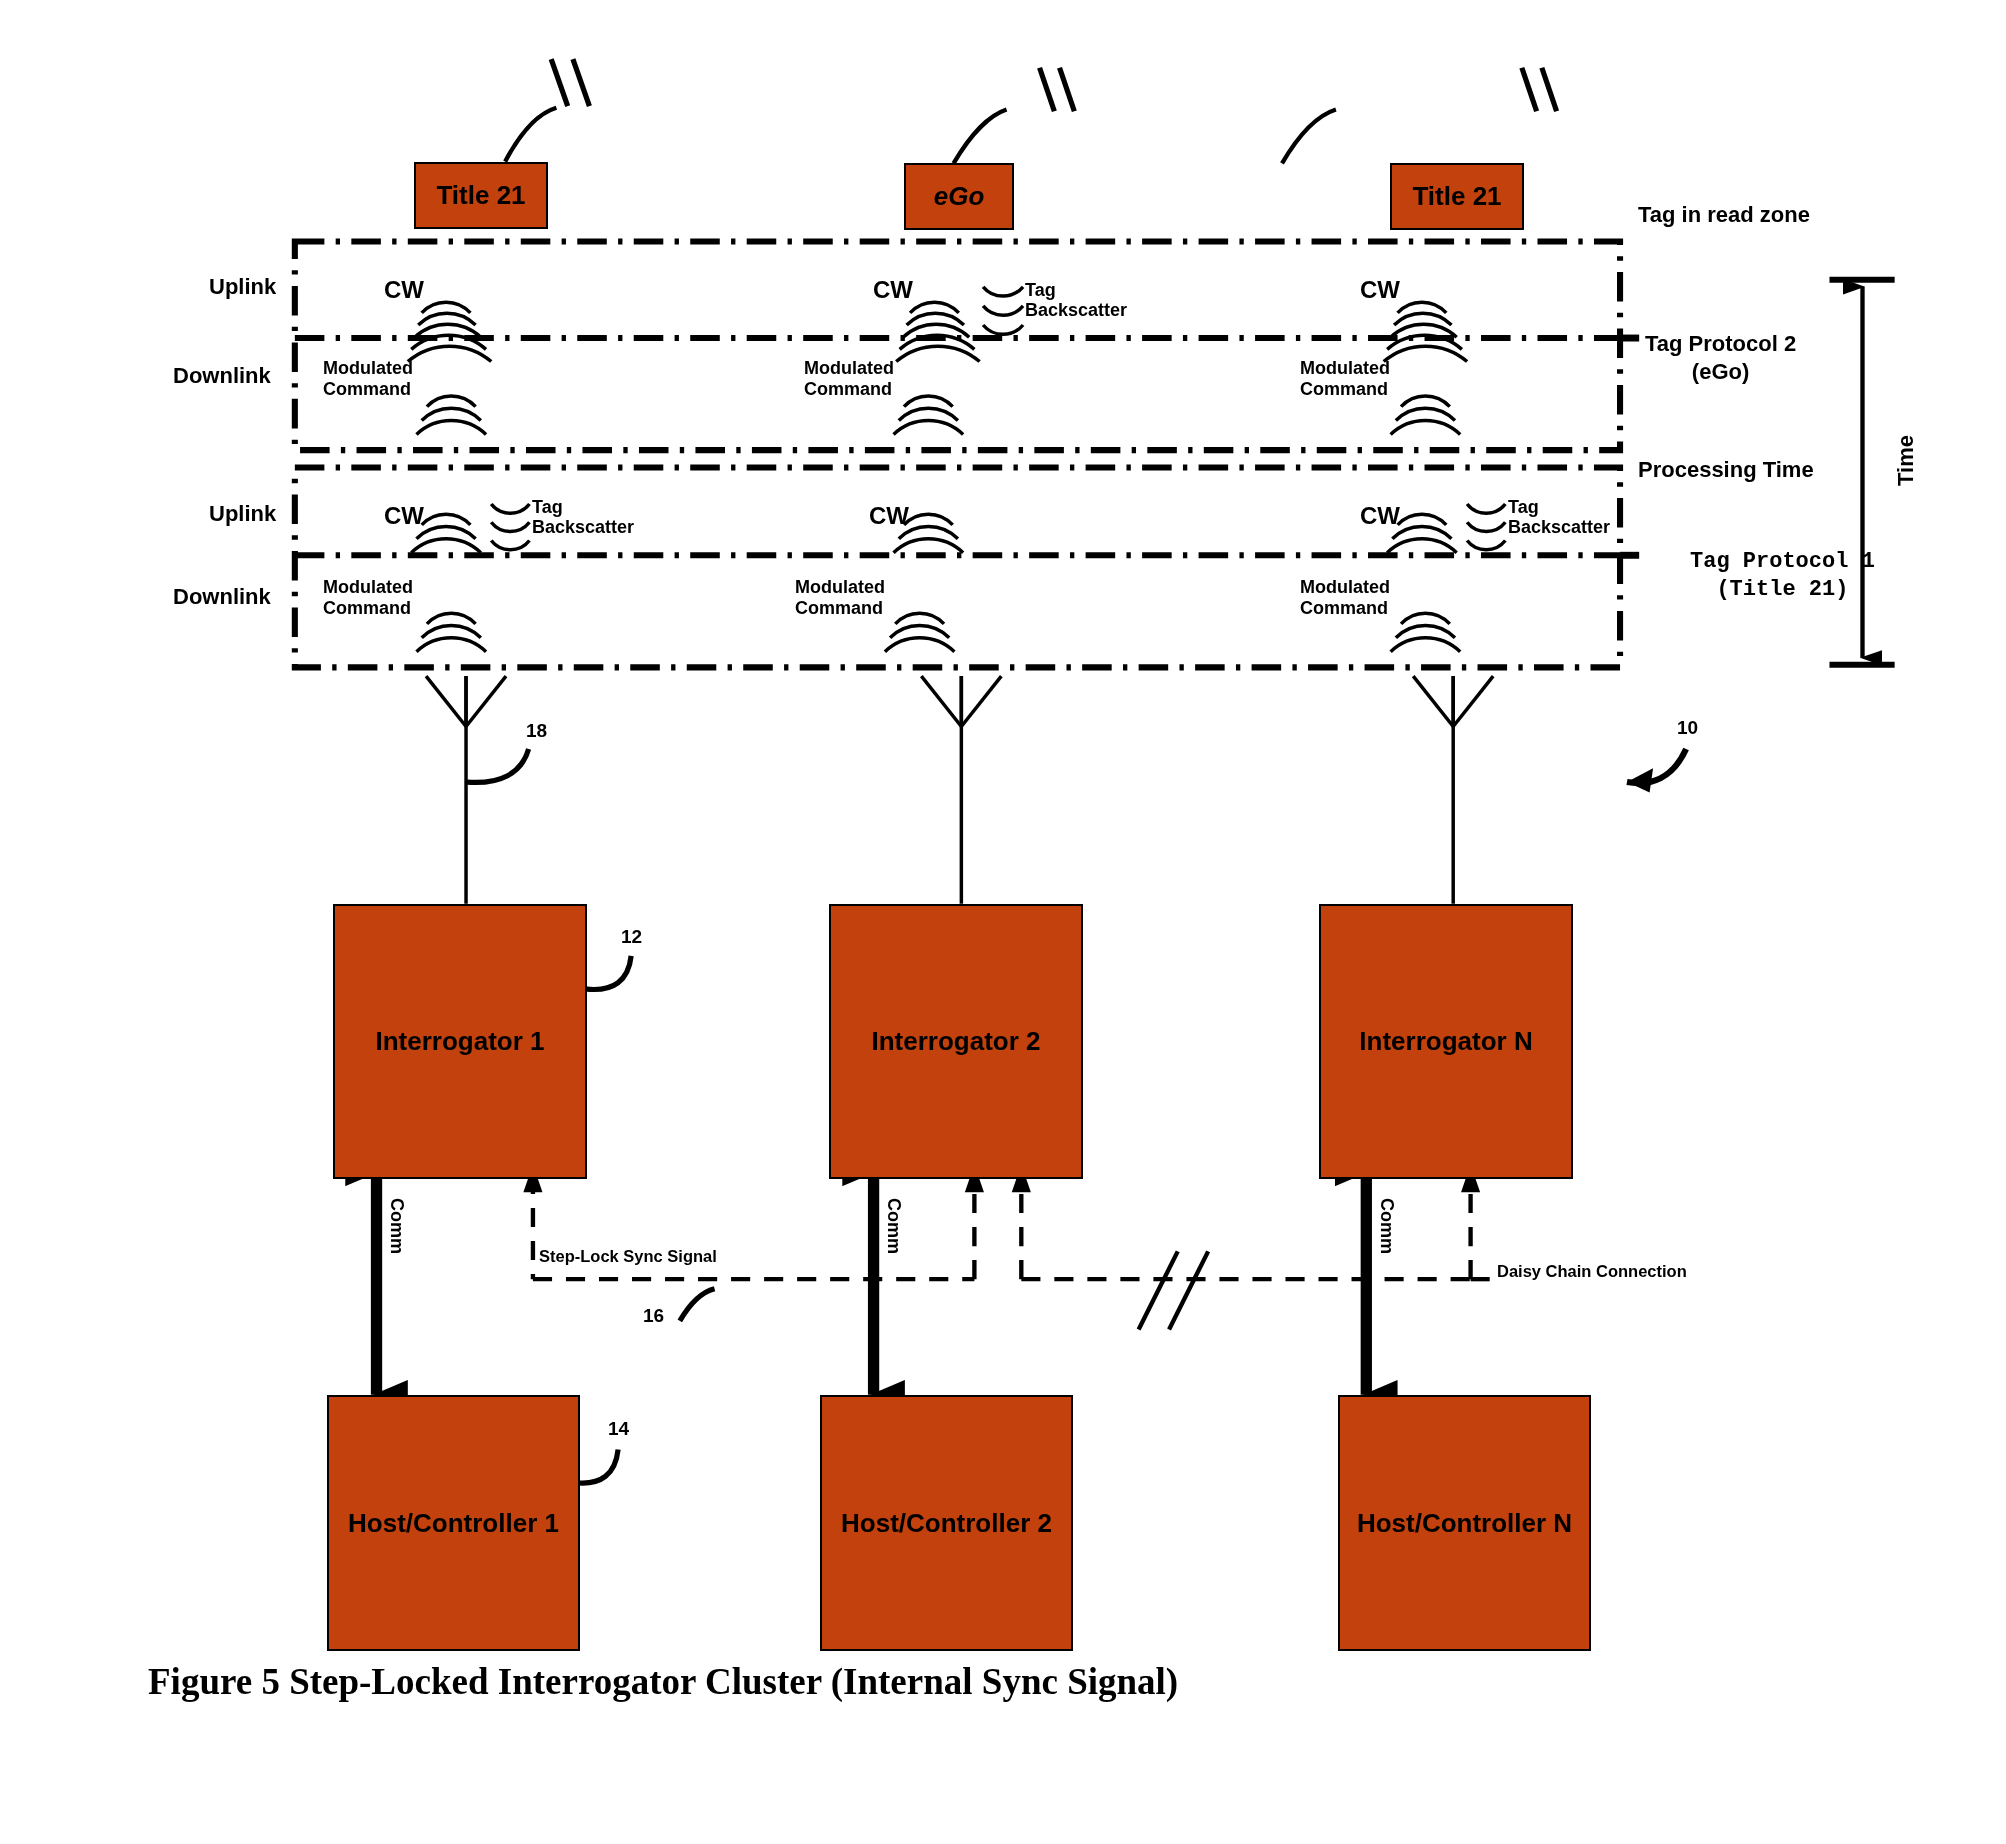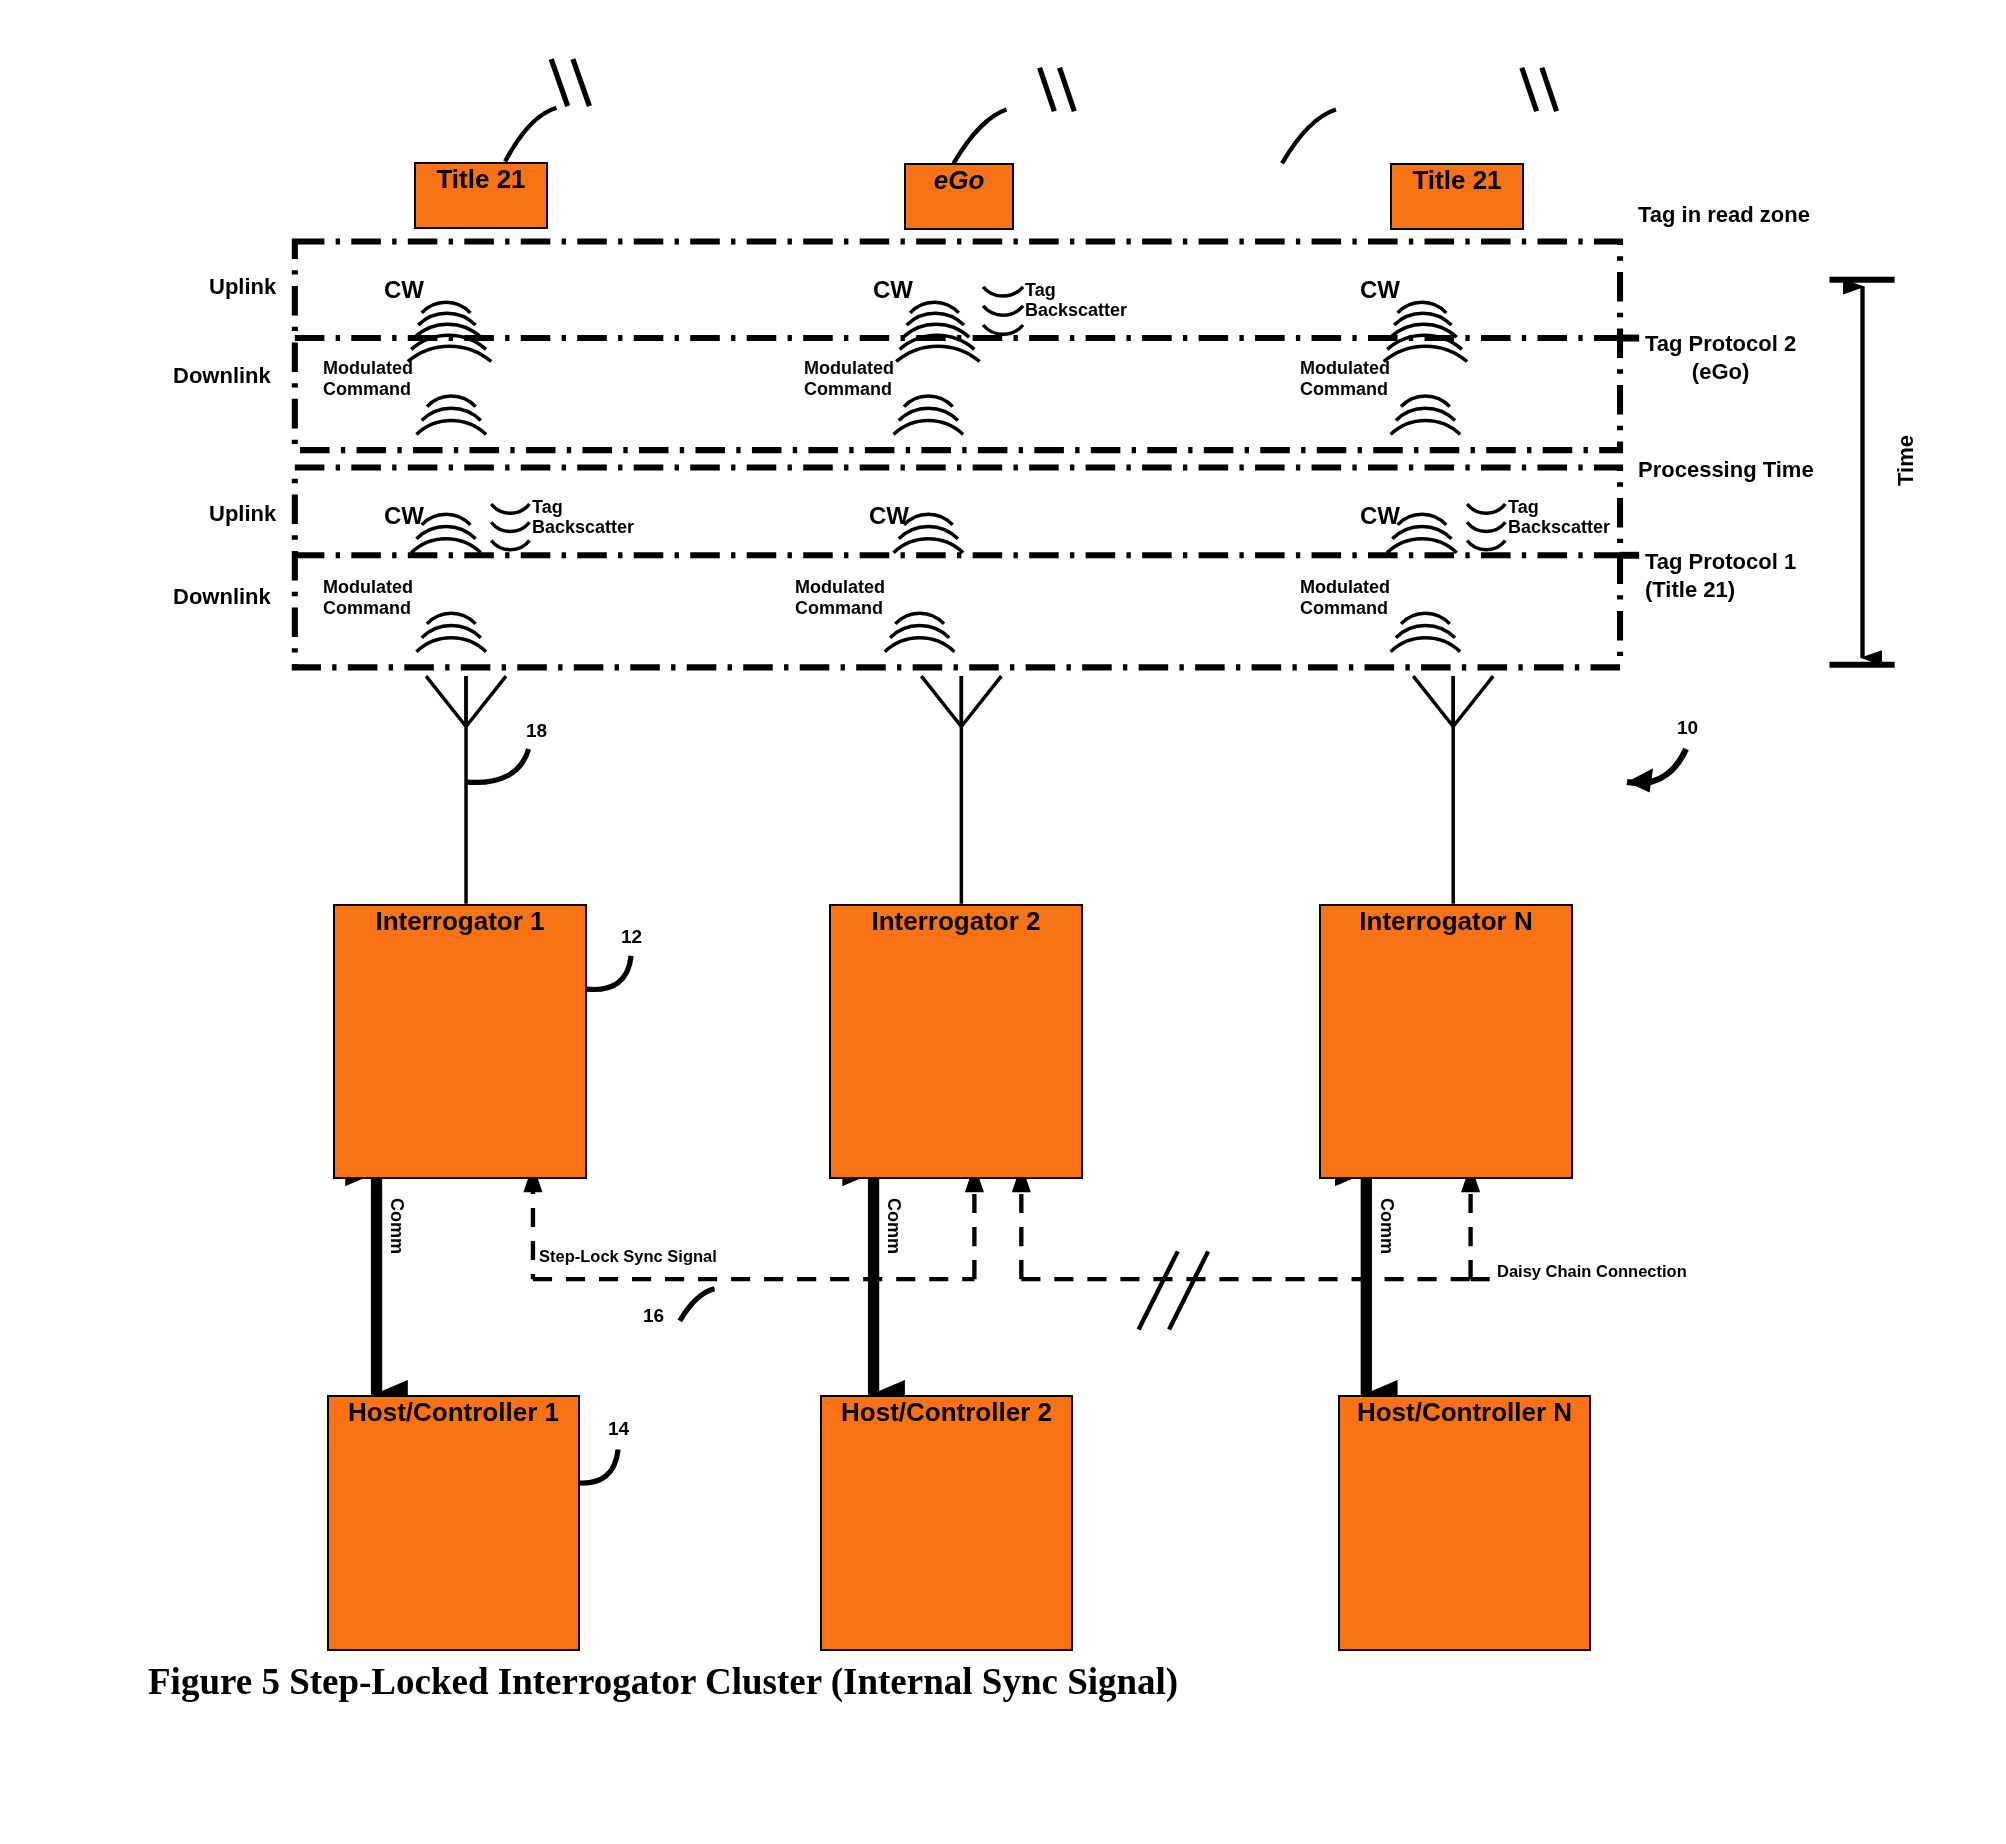--- a/index.html
+++ b/index.html
@@ -1,20 +1,20 @@
 <!DOCTYPE html>
 <html style="font-size:14px"><head>
 <meta charset="utf-8">
 <style>
   html,body{margin:0;padding:0;background:#ffffff;}
   body{width:2007px;height:1844px;position:relative;overflow:hidden;
        font-family:"Liberation Sans", sans-serif;color:#000;}
   #stage{position:absolute;left:0;top:0;width:2007px;height:1844px;}
-  .box{position:absolute;border:2.6px solid #000;background:#f97316;
-       display:flex;justify-content:center;
+  .box{position:absolute;border:2.6px solid #000;background:#c2410c;
+       display:flex;align-items:center;justify-content:center;
        font-family:"Liberation Sans", sans-serif;font-weight:600;color:#000;}
   .tagbox{font-size:26px;}
   .bigbox{font-size:26px;}
   .lbl{position:absolute;font-family:"Liberation Sans", sans-serif;
        font-weight:700;color:#000;white-space:nowrap;}
   .lbl-lg{font-size:22px;}
   .lbl-md{font-size:24px;}
   .lbl-sm{font-size:18px;}
   .lbl-xs{font-size:16.5px;}
   .refnum{position:absolute;font-family:"Liberation Sans", sans-serif;
@@ -354,21 +354,21 @@
 
   <div class="lbl lbl-lg" style="left:1638px;top:202px;">Tag in read zone</div>
 
   <div class="lbl lbl-lg" style="left:1645px;top:330px;text-align:center;line-height:1.28;">
     <div>Tag Protocol 2</div>
     <div>(eGo)</div>
   </div>
 
   <div class="lbl lbl-lg" style="left:1638px;top:457px;">Processing Time</div>
 
-  <div class="lbl lbl-lg" style="left:1645px;top:548px;text-align:left;line-height:1.28;">
+  <div class="lbl lbl-lg" style="left:1690px;top:548px;text-align:center;line-height:1.28;font-family:Liberation Mono, monospace;">
     <div>Tag Protocol 1</div>
     <div>(Title 21)</div>
   </div>
 
   <div class="lbl lbl-lg vert" style="left:1893px;top:435px;">Time</div>
 
   <div class="lbl lbl-sm vert-dn" style="left:386px;top:1198px;">Comm</div>
   <div class="lbl lbl-sm vert-dn" style="left:883px;top:1198px;">Comm</div>
   <div class="lbl lbl-sm vert-dn" style="left:1376px;top:1198px;">Comm</div>
 

